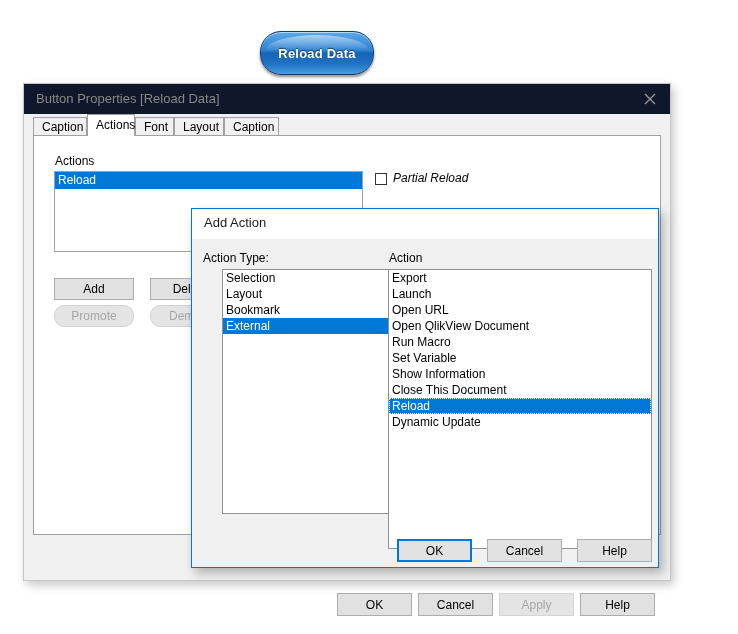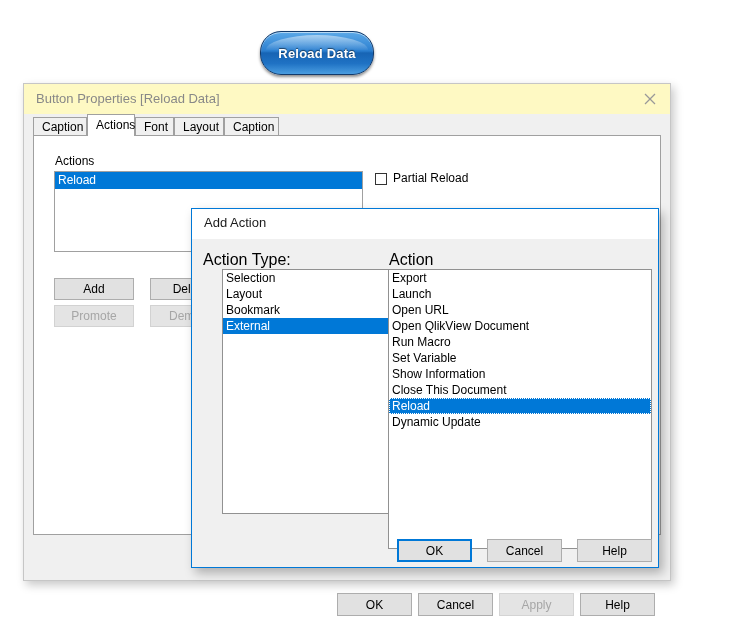--- a/index.html
+++ b/index.html
@@ -70,21 +70,21 @@
     top: 83px;
     width: 648px;
     height: 498px;
     background: #f0f0f0;
     border: 1px solid #c6c6c6;
     box-shadow: 3px 4px 9px rgba(0,0,0,0.22);
     box-sizing: border-box;
   }
   #main-titlebar {
     height: 30px;
-    background: #fef9c3;
+    background: #0f172a;
     position: relative;
   }
   #main-title {
     position: absolute;
     left: 12px;
     top: 7px;
     font-size: 13px;
     color: #888888;
   }
   #main-close {
@@ -175,20 +175,21 @@
   }
 
   
   #partial-reload {
     position: absolute;
     left: 351px;
     top: 87px;
     display: flex;
     align-items: flex-end;
     cursor: default;
+    font-style: italic;
   }
   #partial-reload .box {
     width: 12px;
     height: 12px;
     border: 1px solid #333333;
     background: #ffffff;
     box-sizing: border-box;
     margin-right: 6px;
   }
   #partial-reload .txt { font-size: 12px; }
@@ -205,20 +206,21 @@
     color: #000;
     display: flex;
     align-items: center;
     justify-content: center;
     cursor: default;
   }
   .sidebtn.disabled {
     background: #e4e4e4;
     border-color: #d2d2d2;
     color: #a6a6a6;
+    border-radius: 10px;
   }
   #btn-add     { left: 30px;  top: 194px; }
   #btn-delete  { left: 126px; top: 194px; }
   #btn-promote { left: 30px;  top: 221px; }
   #btn-demote  { left: 126px; top: 221px; }
 
   
   .mainbtn {
     position: absolute;
     width: 75px;
@@ -267,21 +269,21 @@
     color: #1a1a1a;
   }
   #add-body {
     position: absolute;
     left: 0; top: 30px;
     right: 0; bottom: 0;
     background: #f0f0f0;
   }
   .col-label {
     position: absolute;
-    font-size: 16px;
+    font-size: 12px;
     color: #000;
   }
   #label-action-type { left: 11px;  top: 12px; }
   #label-action      { left: 197px; top: 12px; }
 
   .listbox {
     position: absolute;
     background: #ffffff;
     border: 1px solid #919191;
     box-sizing: border-box;

